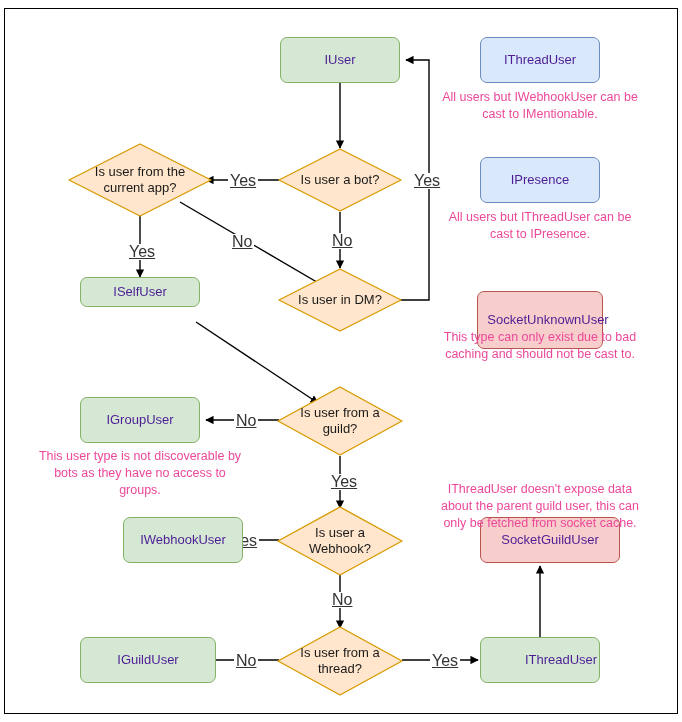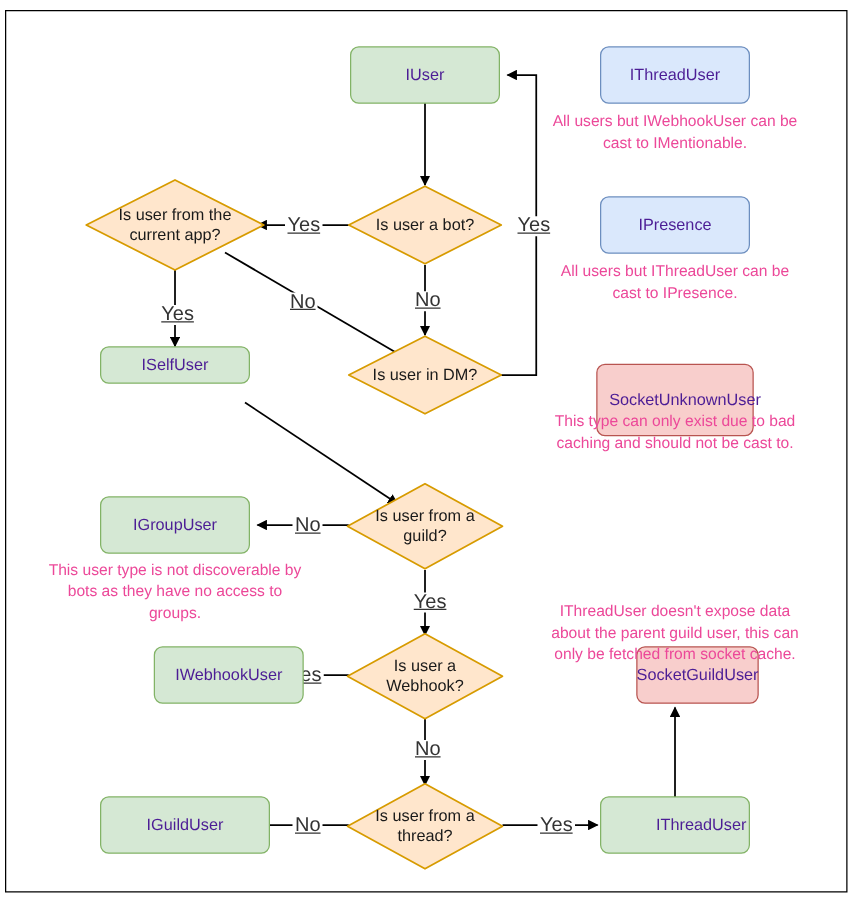--- a/index.html
+++ b/index.html
@@ -192,21 +192,21 @@
   </div>
 
   <div class="node rect blue" style="left:480px; top:157px; width:120px; height:46px;">
     <span>IPresence</span>
   </div>
 
   <div class="node rect red" style="left:477px; top:291px; width:126px; height:58px;padding-left:16px;">
     <span>SocketUnknownUser</span>
   </div>
 
-  <div class="node rect red" style="left:480px; top:517px; width:98px; height:46px;margin-left:29px;">
+  <div class="node rect red" style="left:480px; top:517px; width:140px; height:46px;">
     <span>SocketGuildUser</span>
   </div>
 
   <div class="diamond-wrap" style="left:278px; top:148px; width:124px; height:64px;">
     <svg width="124" height="64" viewBox="0 0 124 64">
       <polygon points="62,1 123,32 62,63 1,32" fill="#ffe6cc" stroke="#d79b00" stroke-width="1.4" stroke-linejoin="round"></polygon>
     </svg>
     <div class="diamond-label">Is user a bot?</div>
   </div>
 

